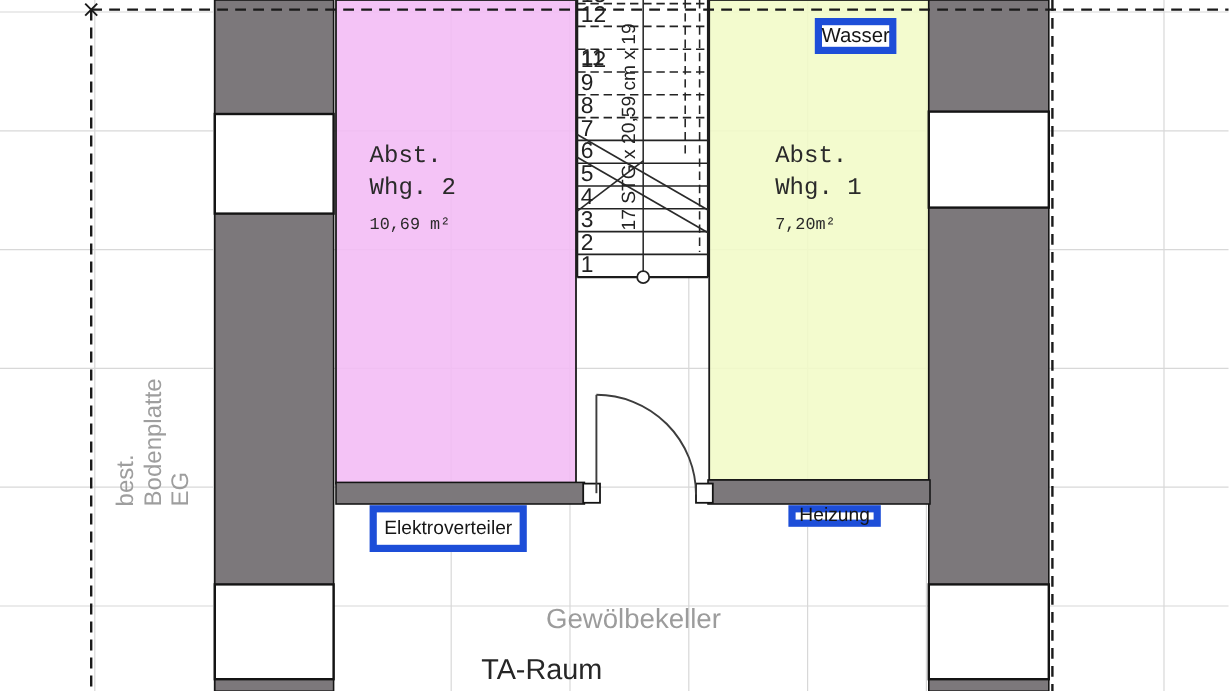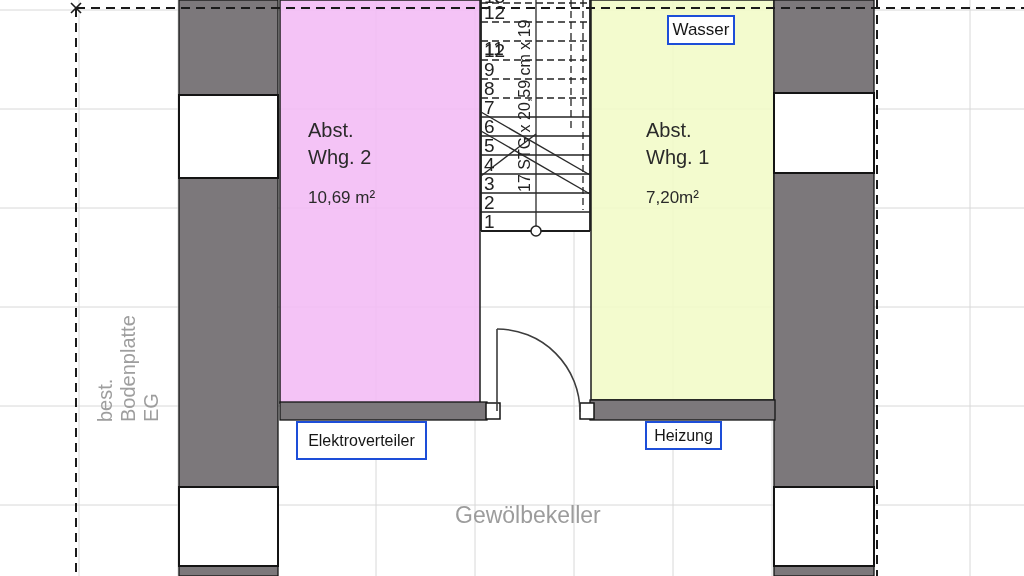--- a/index.html
+++ b/index.html
@@ -3,26 +3,26 @@
 <meta charset="utf-8">
 <style>
   html,body{margin:0;padding:0;background:#fff;}
   #canvas{
     position:relative;width:1024px;height:576px;overflow:hidden;background:#fff;
     font-family:"Liberation Sans", sans-serif;color:#1d1d1d;
   }
   #plan-svg{position:absolute;left:0;top:0;z-index:1;}
   .txt{position:absolute;z-index:3;}
   .box{
-    position:absolute;z-index:3;background:#fff;border:2px solid #1d4ed8;
+    position:absolute;z-index:3;background:#fff;border:6px solid #1d4ed8;
     display:flex;align-items:center;justify-content:center;
-    font-size:16px;color:#161616;box-sizing:border-box;white-space:nowrap;
+    font-size:16px;color:#161616;box-sizing:border-box;white-space:nowrap;margin-left:12px;
   }
-  .room-label{line-height:27px;font-size:20px;color:#2a2a2a;}
-  .room-label .area{font-size:17px;line-height:18px;margin-top:18px;}
+  .room-label{line-height:27px;font-size:20px;color:#2a2a2a;font-family:Liberation Mono, monospace;}
+  .room-label .area{font-size:14px;line-height:18px;margin-top:8px;}
   .stair-num{
     position:absolute;left:484px;width:26px;height:18px;line-height:18px;
     font-size:19px;color:#222;z-index:2;text-align:left;
   }
   .rotated{transform-origin:0 0;transform:rotate(-90deg);white-space:nowrap;}
   #left-note{
     left:94px;top:422px;font-size:20px;line-height:23px;color:#9e9e9e;
   }
   #stair-annot{
     left:516px;top:192px;font-size:16px;color:#232323;z-index:2;
@@ -156,23 +156,24 @@
     <div class="area">10,69 m²</div>
   </div>
   <div class="txt room-label" style="left:646px;top:117px">
     <div>Abst.</div>
     <div>Whg. 1</div>
     <div class="area">7,20m²</div>
   </div>
 
   <div class="box" style="left:667px;top:15px;width:68px;height:30px;font-size:17px">Wasser</div>
   <div class="box" style="left:296px;top:421px;width:131px;height:39px">Elektroverteiler</div>
-  <div class="box" style="left:645px;top:421px;width:77px;height:29px">Heizung</div>
+  <div class="box" style="left:645px;top:421px;width:77px;height:18px">Heizung</div>
 
   <div class="txt" id="gewoelbe">Gewölbekeller</div>
+  <div class="txt" id="ta-raum">TA-Raum</div>
 
   <div class="txt rotated" id="left-note">
     <div>best.</div>
     <div>Bodenplatte</div>
     <div>EG</div>
   </div>
 
 </div>
 
 </body></html>

